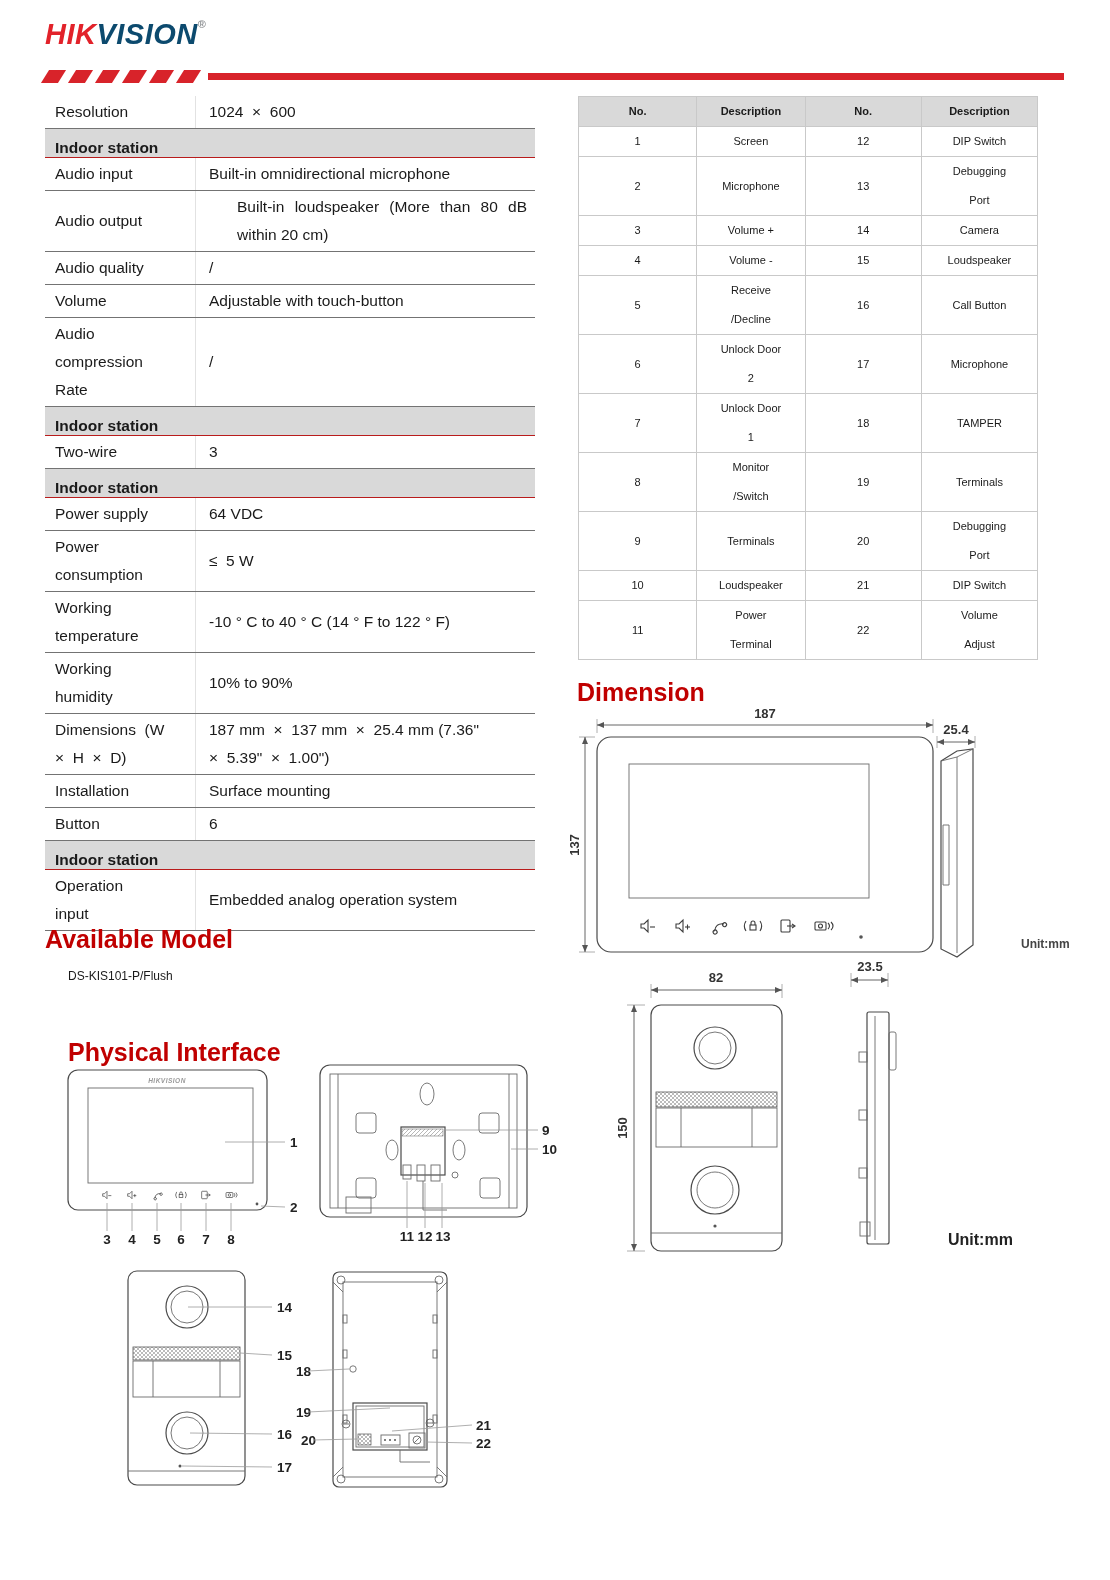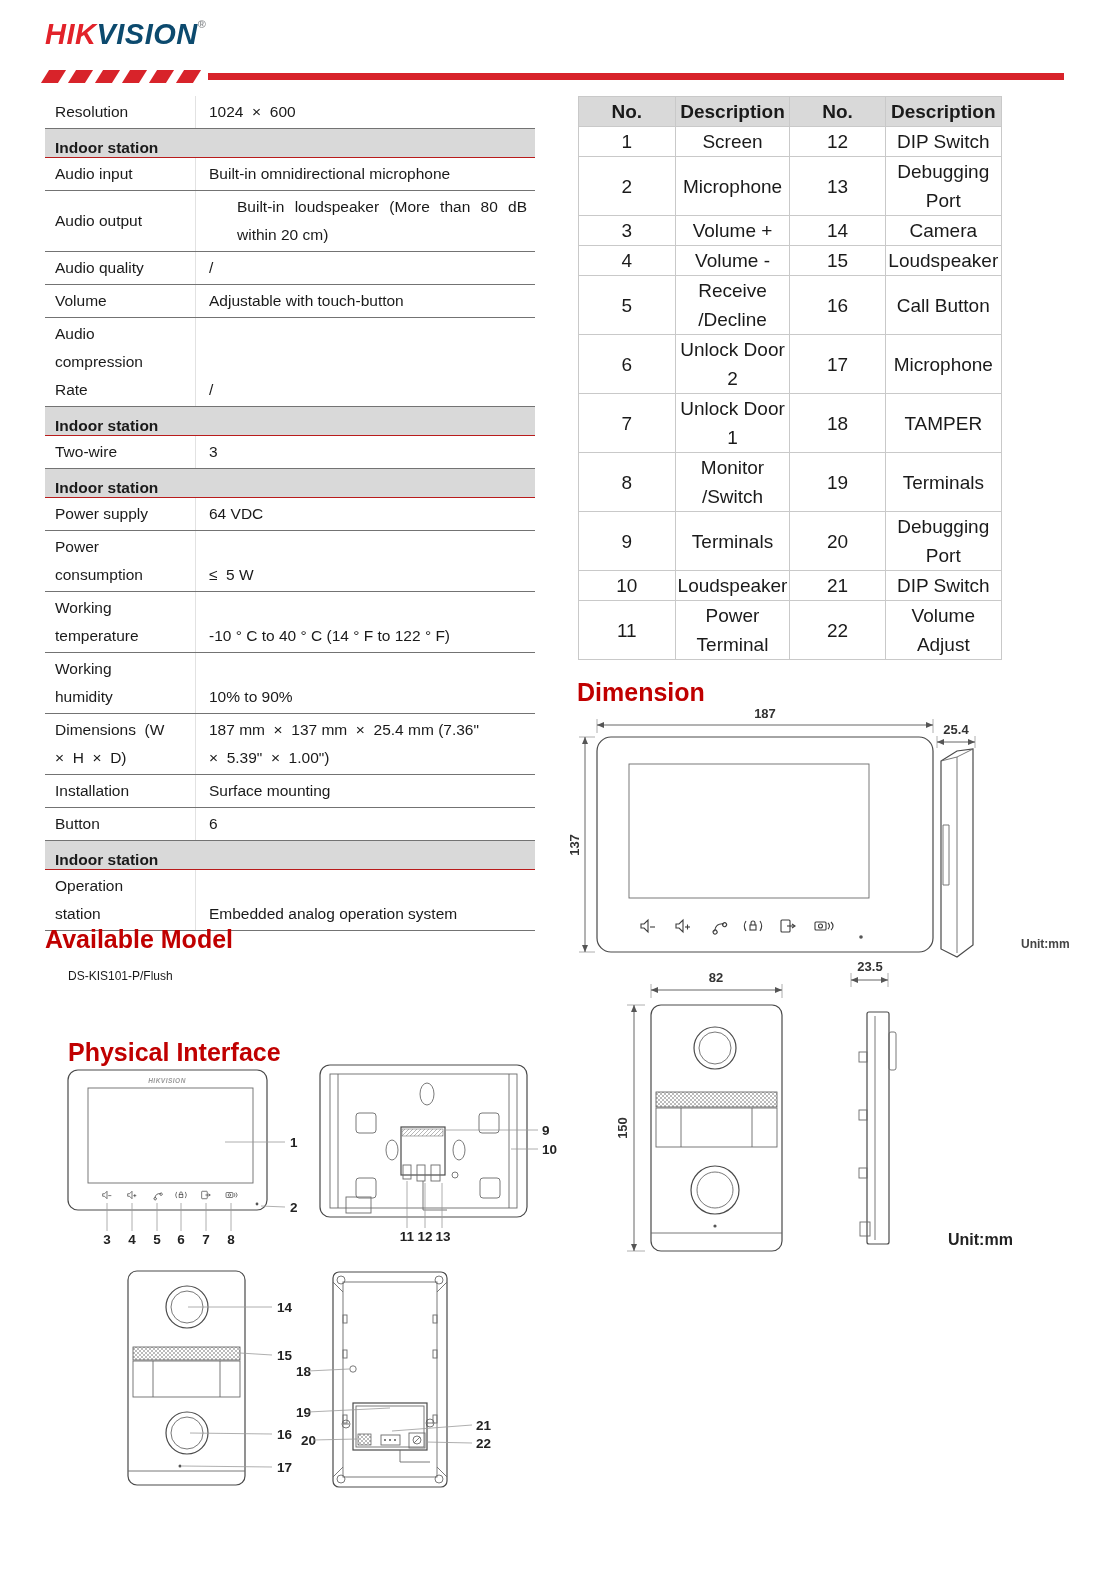--- a/index.html
+++ b/index.html
@@ -14,28 +14,28 @@
   .stripe{position:absolute;top:70px;width:17px;height:13px;background:#d8232a;transform:skewX(-32deg);}
   .redbar{position:absolute;top:73px;left:208px;width:856px;height:7px;background:#d8232a;}
 
   
   .spec-table{position:absolute;left:45px;top:96px;width:490px;font-size:15.5px;}
   .spec-row{display:flex;border-bottom:1px solid #737373;min-height:29px;box-sizing:border-box;}
   .spec-row.rh2{min-height:59px;}
   .spec-row.rh3{min-height:89px;}
   .spec-cell{display:flex;align-items:center;box-sizing:border-box;}
   .spec-label{width:150px;padding:2px 4px 2px 10px;}
-  .spec-value{flex:1;padding:2px 8px 2px 13px;border-left:1px solid #e2e2e2;align-items:flex-end;}
+  .spec-value{flex:1;padding:2px 8px 2px 13px;border-left:1px solid #e2e2e2;}
   .spec-cell span{white-space:pre-wrap;line-height:28px;}
   .spec-cell span.just{display:block;width:100%;text-align:justify;margin-left:28px;}
   .spec-section{background:#d9d9d9;font-weight:bold;display:flex;align-items:flex-end;
                 min-height:29px;padding-left:10px;border-bottom:1px solid #b91c1c;box-sizing:border-box;}
 
   
-  .io-table{position:absolute;left:578px;top:96px;width:424px;border-collapse:collapse;font-size:19px;}
+  .io-table{position:absolute;left:578px;top:96px;width:460px;border-collapse:collapse;font-size:11px;}
   .io-table th,.io-table td{border:1px solid #c9c9c9;text-align:center;vertical-align:middle;
        padding:0 2px;line-height:29px;}
   .io-table th{background:#d9d9d9;font-weight:bold;height:29px;}
   .io-table td{height:29px;}
   .io-table td span{white-space:pre-line;}
 
   
   .red-h{position:absolute;font-size:25px;font-weight:bold;color:#c00000;}
   .model-line{position:absolute;left:68px;top:969px;font-size:12px;color:#1a1a1a;}
 
@@ -194,21 +194,21 @@
         <div class="spec-cell spec-value">
           <span>6</span>
         </div>
       </div>
     <div class="spec-section">
         <span>Indoor station</span>
       </div>
     <div class="spec-row rh2">
         <div class="spec-cell spec-label">
           <span>Operation
-station</span>
+input</span>
         </div>
         <div class="spec-cell spec-value">
           <span>Embedded analog operation system</span>
         </div>
       </div>
   </div>
 
   <table class="io-table">
     <colgroup>
         <col style="width:120px">

